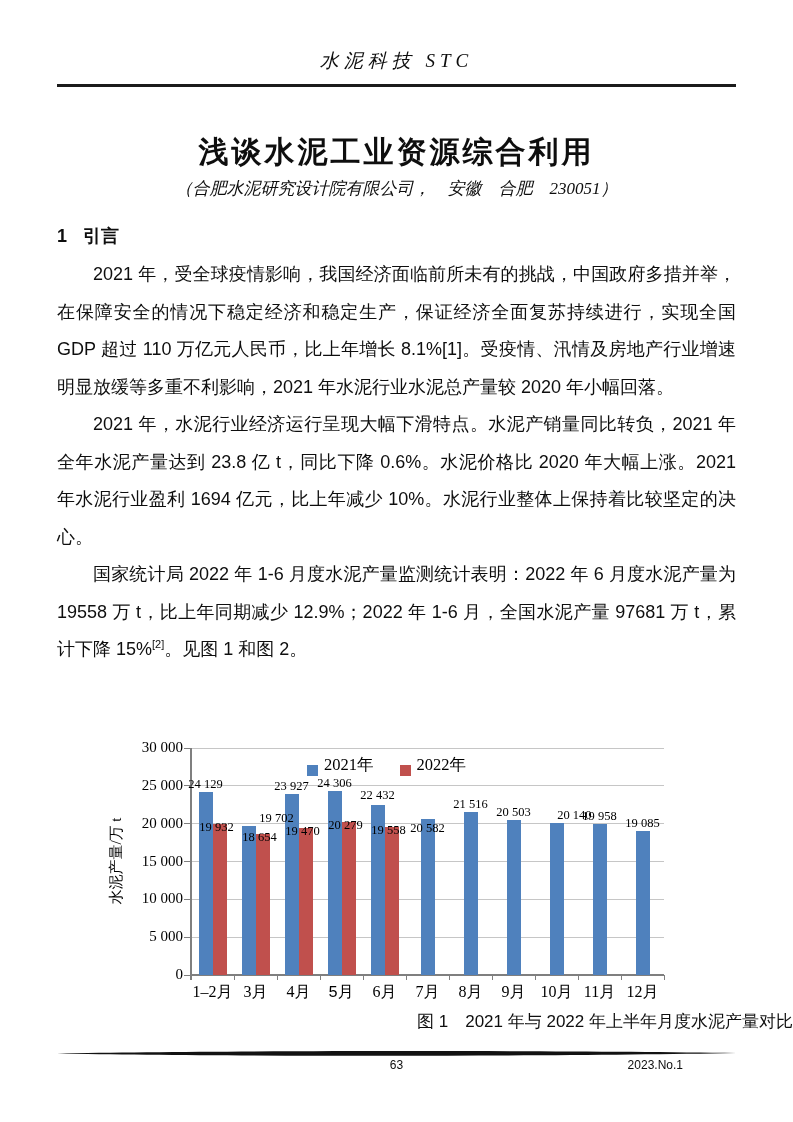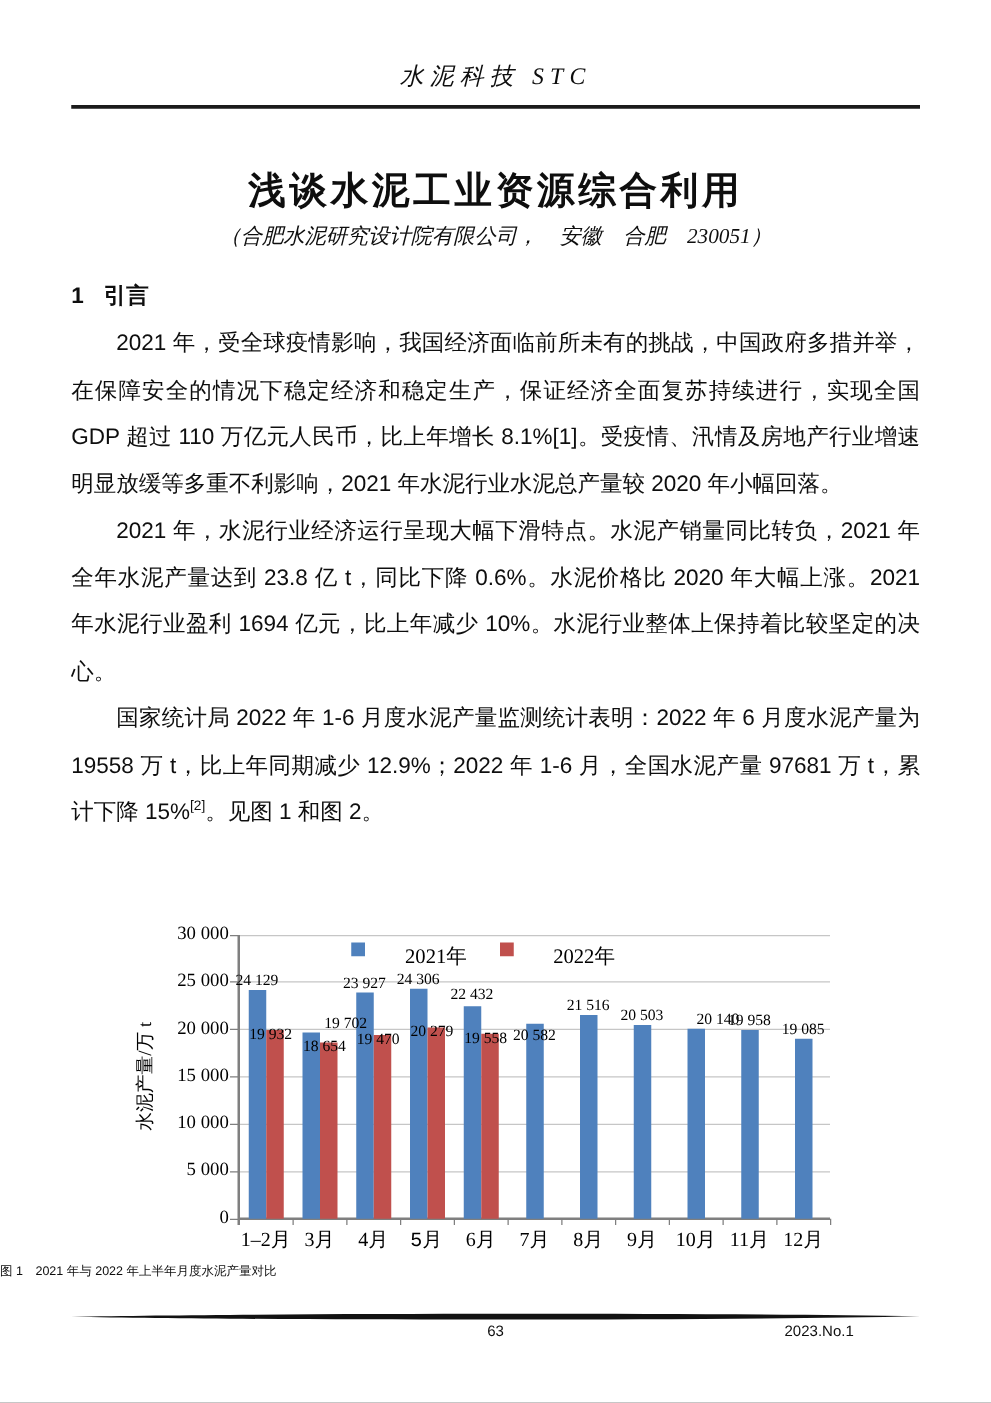--- a/index.html
+++ b/index.html
@@ -28,26 +28,26 @@
   .axis-x{position:absolute;left:0;width:100%;height:2px;background:#7f7f7f;}
   .axis-y{position:absolute;left:-1px;top:0;width:1.5px;height:232px;background:#7f7f7f;}
   .ytick{position:absolute;left:-7px;width:7px;height:1px;background:#7f7f7f;}
   .yticklabel{position:absolute;left:-88px;width:80px;text-align:right;font-size:15px;white-space:nowrap;}
   .xtick{position:absolute;width:1px;height:5px;background:#7f7f7f;}
   .xlabel{position:absolute;text-align:center;font-size:16px;white-space:nowrap;}
   .bar{position:absolute;}
   .dlabel{position:absolute;width:70px;text-align:center;font-size:12.5px;white-space:nowrap;}
   .legend{position:absolute;left:-81px;top:6px;width:553px;display:flex;justify-content:center;
           align-items:center;font-size:16.5px;}
-  .legend-item{display:inline-flex;align-items:flex-start;margin:0 13px;gap:26px;}
+  .legend-item{display:inline-flex;align-items:flex-end;margin:0 13px;}
   .swatch{display:inline-block;width:11px;height:11px;margin-right:6px;}
   .ytitle{position:absolute;left:-154px;top:103px;width:160px;height:20px;text-align:center;
           font-size:15px;transform:rotate(-90deg);white-space:nowrap;}
 
-  .figure-caption{position:absolute;left:0;top:1010px;width:100%;text-align:left;font-size:10px;}
+  .figure-caption{position:absolute;left:0;top:1010px;width:100%;text-align:right;font-size:17px;}
 
   .footer-rule{position:absolute;left:57px;top:1050px;}
   .page-number{position:absolute;top:1058px;left:0;width:100%;text-align:center;font-size:12px;}
   .issue{position:absolute;top:1058px;right:110px;font-size:12px;}
 </style>
 </head>
 <body>
 
 <div class="page">
   <div class="content">

